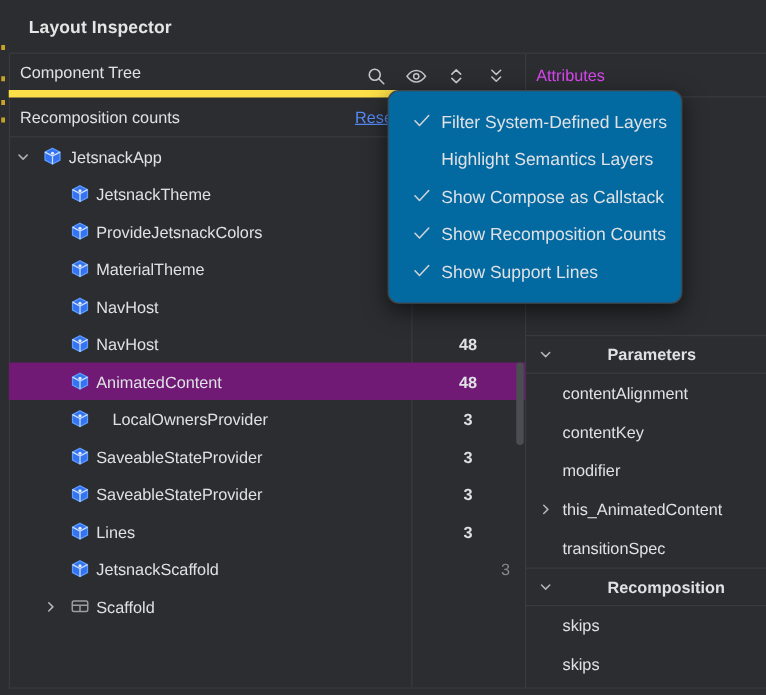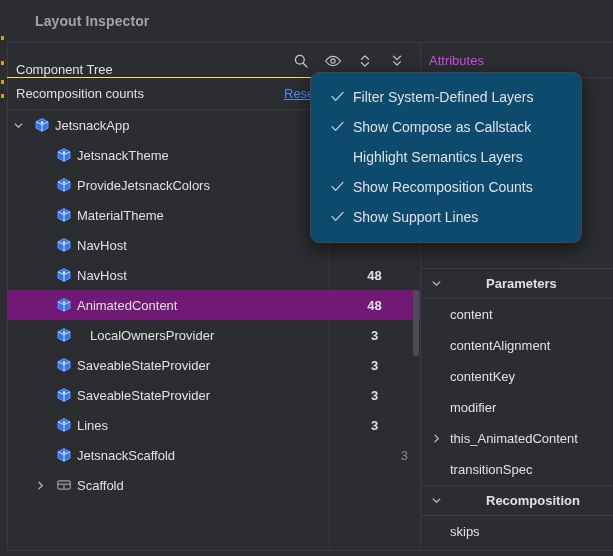--- a/index.html
+++ b/index.html
@@ -41,40 +41,40 @@
     position: absolute;
     left: 7px; top: 0;
     width: 606px; height: 43px;
     background: #2b2d30;
     display: flex;
     align-items: center;
     border-bottom: 1px solid #393b40;
     box-sizing: border-box;
   }
   .titlebar .title {
-    margin-left: 28px;
+    margin-left: 16px;
     font-size: 14px;
     font-weight: bold;
-    color: #a3a3a3;
+    color: #e5e5e5;
     letter-spacing: .1px;
   }
 
   
   .tree-panel {
     position: absolute;
     left: 7px; top: 43px;
     width: 413px; height: 507px;
     box-sizing: border-box;
   }
   .tree-toolbar {
     position: relative;
     height: 35px;
-    border-bottom: 1px solid #fde047;
-    display: flex;
-    align-items: flex-end;
+    border-bottom: 6px solid #fde047;
+    display: flex;
+    align-items: center;
     box-sizing: border-box;
   }
   .tree-toolbar .label {
     margin-left: 9px;
     font-size: 13px;
     color: #dfe1e5;
   }
   .toolbar-icons {
     position: absolute;
     right: 12px; top: 0;
@@ -244,22 +244,22 @@
     position: absolute;
     left: 0; top: 551px;
     width: 613px; height: 5px;
     background: #2b2d30;
   }
 
   
   .menu {
     position: absolute;
     left: 310px; top: 72px;
-    width: 272px;
-    background: #0c4a6e;
+    width: 236px;
+    background: #0369a1;
     border: 1px solid #43454a;
     border-radius: 9px;
     box-shadow: 0 6px 18px rgba(0,0,0,.55);
     padding: 9px 0 10px 0;
     box-sizing: border-box;
     z-index: 50;
   }
   .menu-item {
     position: relative;
     height: 30px;
@@ -510,23 +510,20 @@
     <div class="attr-body" id="attr-body">
         <div class="attr-row group">
           <span class="attr-twisty">
             <svg width="11" height="11" viewBox="0 0 11 11" fill="none" stroke="#b0b3b8" stroke-width="1.25" stroke-linecap="round" stroke-linejoin="round">
               <polyline points="2.2,4 5.5,7.3 8.8,4"></polyline>
             </svg>
           </span>
           <span class="attr-label">Parameters</span>
         </div>
         <div class="attr-row">
-          <span class="attr-label">content</span>
-        </div>
-        <div class="attr-row">
           <span class="attr-label">contentAlignment</span>
         </div>
         <div class="attr-row">
           <span class="attr-label">contentKey</span>
         </div>
         <div class="attr-row">
           <span class="attr-label">modifier</span>
         </div>
         <div class="attr-row">
           <span class="attr-twisty">
@@ -561,27 +558,27 @@
   <div class="bottom-strip"></div>
 
   <div class="menu" id="view-menu">
       <div class="menu-item">
         <span class="check"><svg width="13" height="11" viewBox="0 0 13 11" fill="none" stroke="#cdd0d5" stroke-width="1.3" stroke-linecap="round" stroke-linejoin="round">
             <polyline points="1,5.6 4.6,9.4 12,1.4"></polyline>
           </svg></span>
         <span class="mlabel">Filter System-Defined Layers</span>
       </div>
       <div class="menu-item">
+        <span class="mlabel">Highlight Semantics Layers</span>
+      </div>
+      <div class="menu-item">
         <span class="check"><svg width="13" height="11" viewBox="0 0 13 11" fill="none" stroke="#cdd0d5" stroke-width="1.3" stroke-linecap="round" stroke-linejoin="round">
             <polyline points="1,5.6 4.6,9.4 12,1.4"></polyline>
           </svg></span>
         <span class="mlabel">Show Compose as Callstack</span>
-      </div>
-      <div class="menu-item">
-        <span class="mlabel">Highlight Semantics Layers</span>
       </div>
       <div class="menu-item">
         <span class="check"><svg width="13" height="11" viewBox="0 0 13 11" fill="none" stroke="#cdd0d5" stroke-width="1.3" stroke-linecap="round" stroke-linejoin="round">
             <polyline points="1,5.6 4.6,9.4 12,1.4"></polyline>
           </svg></span>
         <span class="mlabel">Show Recomposition Counts</span>
       </div>
       <div class="menu-item">
         <span class="check"><svg width="13" height="11" viewBox="0 0 13 11" fill="none" stroke="#cdd0d5" stroke-width="1.3" stroke-linecap="round" stroke-linejoin="round">
             <polyline points="1,5.6 4.6,9.4 12,1.4"></polyline>

